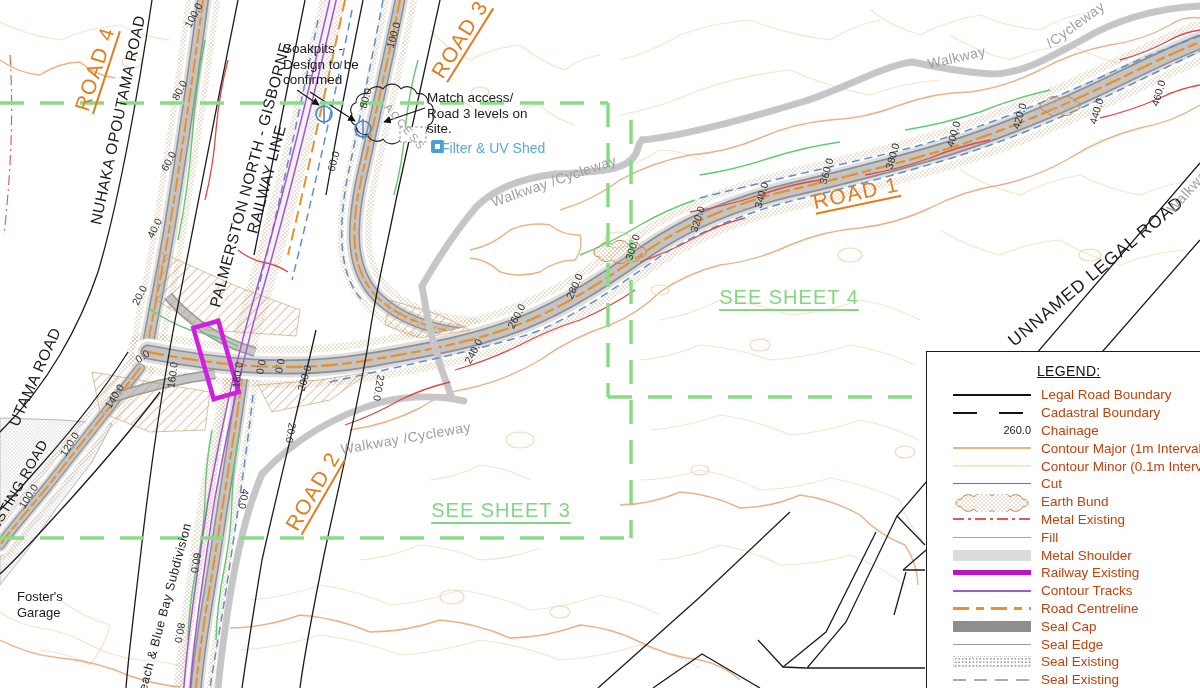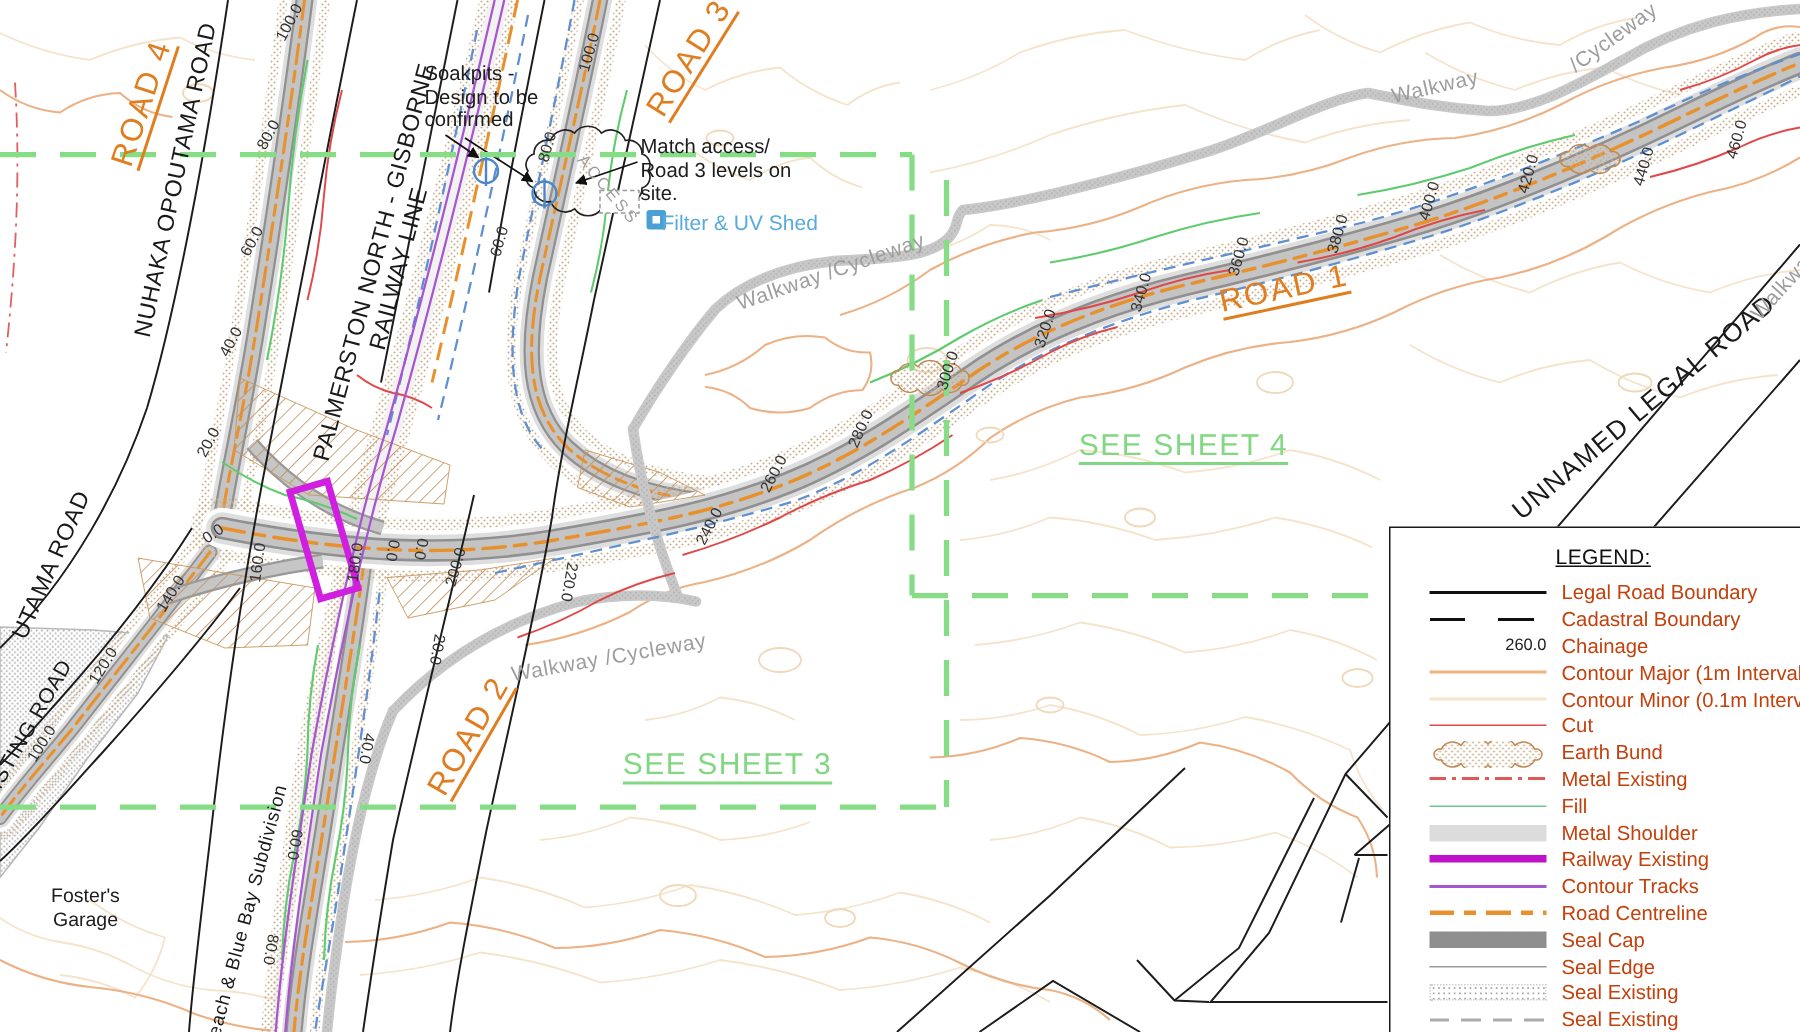--- a/index.html
+++ b/index.html
@@ -303,25 +303,25 @@
 <div class="lbl road-lbl" style="left:405px;top:27px;width:110px;transform:rotate(-58deg)">ROAD 3</div>
 <div class="lbl road-lbl" style="left:40px;top:57px;width:110px;transform:rotate(-72deg)">ROAD 4</div>
 
 <div class="lbl street-lbl" style="left:-47px;top:111px;width:330px;transform:rotate(-78deg)">NUHAKA OPOUTAMA ROAD</div>
 <div class="lbl street-lbl ml" style="left:88px;top:160px;width:340px;white-space:pre-line;line-height:17px;transform:rotate(-75deg)">PALMERSTON NORTH - GISBORNE
 RAILWAY LINE</div>
 <div class="lbl street-lbl" style="left:-40px;top:368px;width:150px;transform:rotate(-66deg)">UTAMA ROAD</div>
 <div class="lbl street-lbl" style="left:981px;top:261px;width:230px;font-size:17.5px;letter-spacing:1px;transform:rotate(-40deg)">UNNAMED LEGAL ROAD</div>
 <div class="lbl street-lbl" style="left:-55px;top:483px;width:140px;font-size:14px;transform:rotate(-60deg)">EXISTING ROAD</div>
 <div class="lbl street-lbl" style="left:75px;top:600px;width:180px;font-size:12.5px;transform:rotate(-75deg)">each &amp; Blue Bay Subdivision</div>
-<div class="lbl ann ml" style="left:17px;top:589px;width:80px;text-align:center;font-size:13px;line-height:16px">Foster's
+<div class="lbl ann ml" style="left:17px;top:589px;width:80px;font-size:13px;line-height:16px">Foster's
 Garage</div>
 
 <div class="lbl sheet-lbl" style="left:704px;top:286px;width:170px">SEE SHEET 4</div>
-<div class="lbl sheet-lbl" style="left:400px;top:499px;width:170px">SEE SHEET 3</div>
+<div class="lbl sheet-lbl" style="left:416px;top:499px;width:170px">SEE SHEET 3</div>
 
 <div class="lbl ann ml" style="left:283px;top:41px">Soakpits -
 Design to be
 confirmed</div>
 <div class="lbl ann ml" style="left:427px;top:90px">Match access/
 Road 3 levels on
 site.</div>
 <div class="icon-shed"></div>
 <div class="lbl blue-lbl" style="left:441px;top:140px">Filter &amp; UV Shed</div>
 <div class="lbl wk-lbl" style="left:376px;top:122px;width:60px;font-size:11px;letter-spacing:2px;transform:rotate(50deg)">ACCESS</div>

